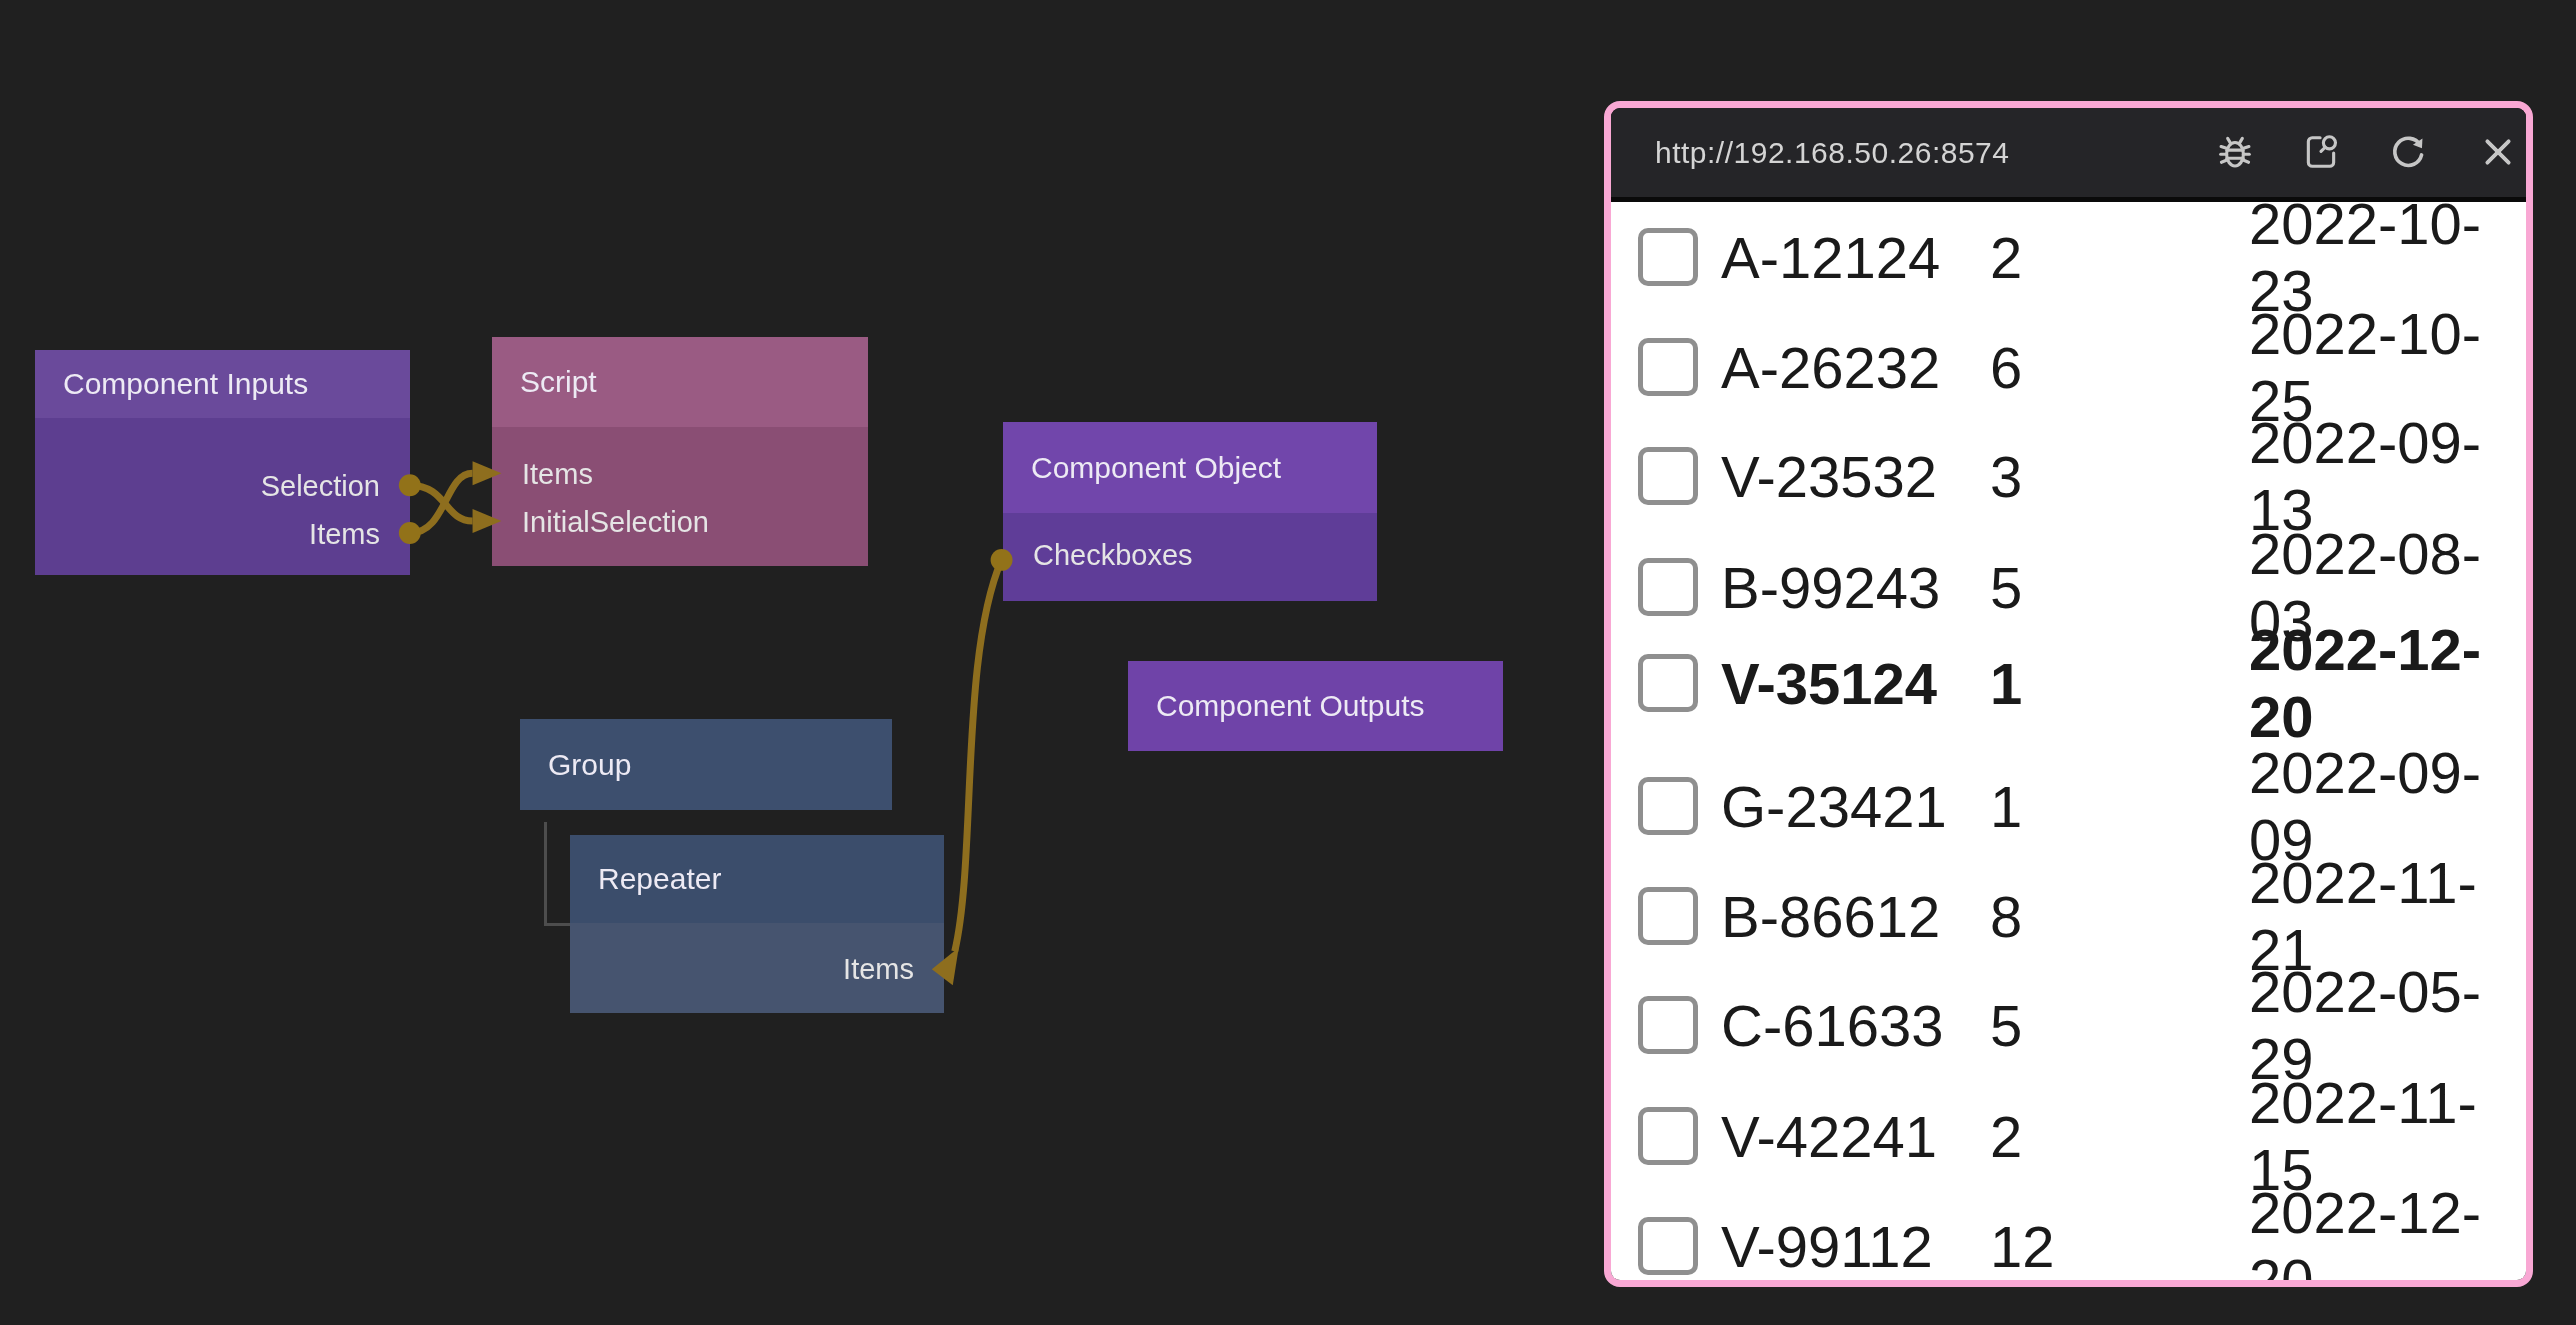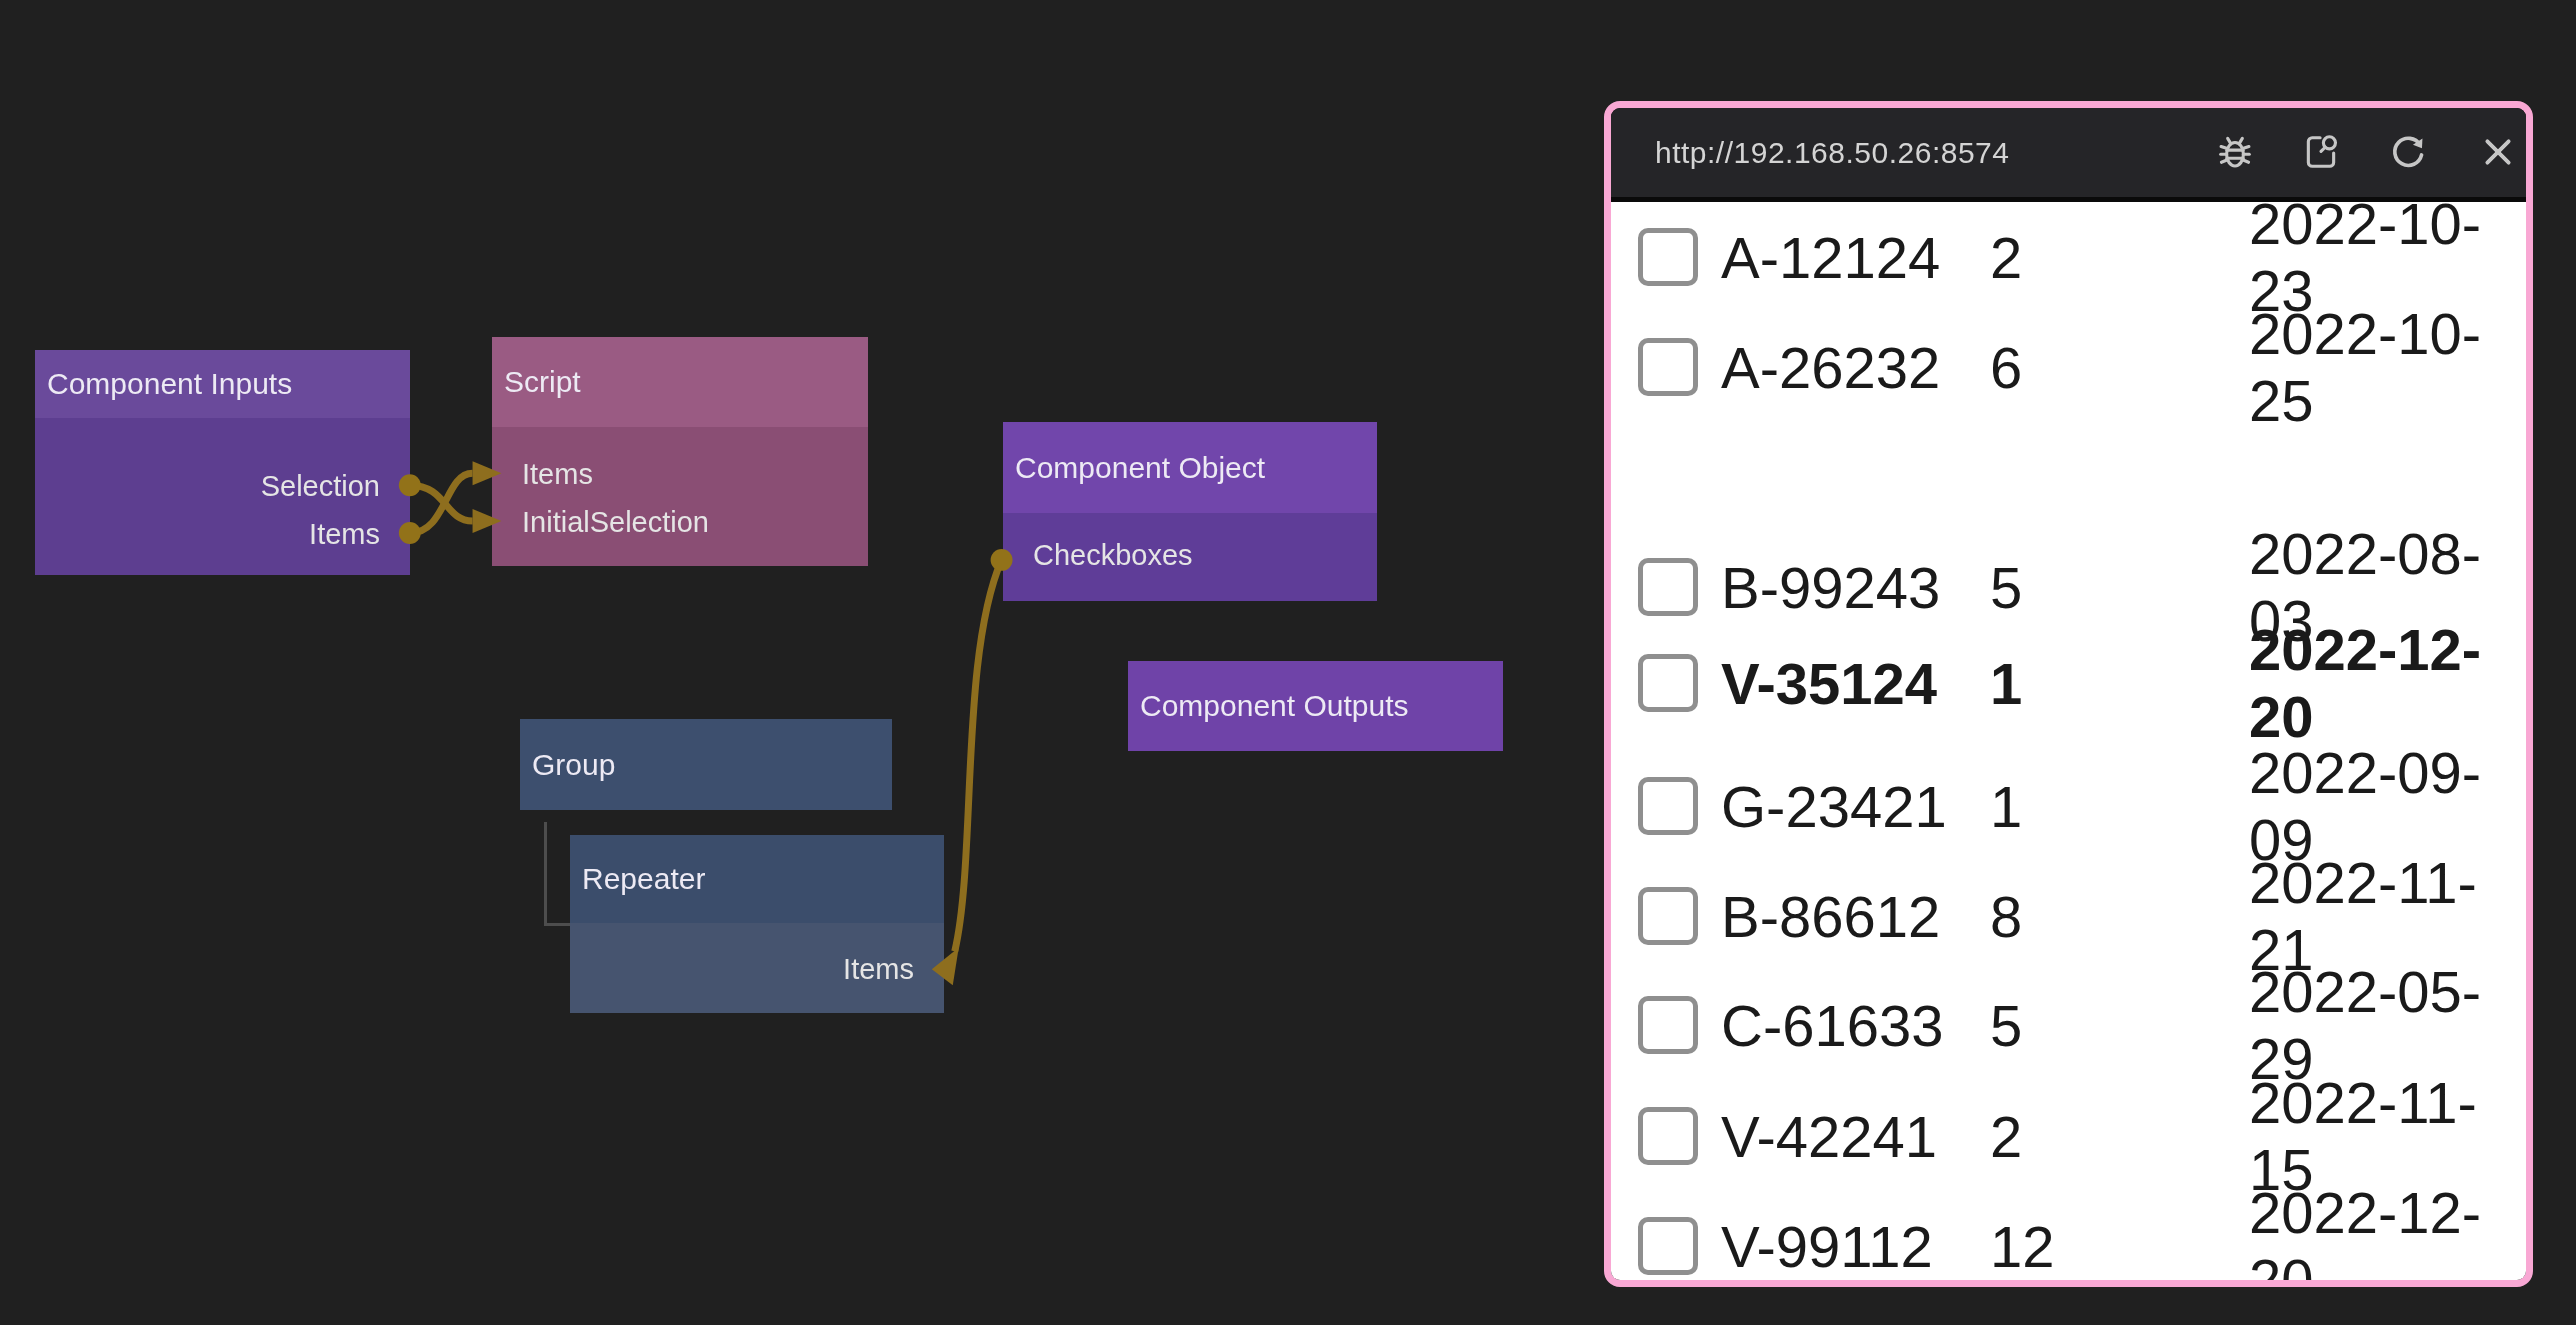--- a/index.html
+++ b/index.html
@@ -1,21 +1,21 @@
 <!DOCTYPE html>
 <html><head>
 <meta charset="utf-8">
 <style>
   html,body{margin:0;padding:0;width:2576px;height:1325px;background:#202020;
     font-family:"Liberation Sans","DejaVu Sans",sans-serif;overflow:hidden;}
   .canvas{position:absolute;left:0;top:0;width:2576px;height:1325px;background:#202020;}
 
   
   .node{position:absolute;color:#edeaf4;}
-  .node .hdr{display:flex;align-items:center;padding-left:12px;font-size:30px;}
+  .node .hdr{display:flex;align-items:center;padding-left:28px;font-size:30px;}
   .node .body{position:relative;width:100%;}
   .port{position:absolute;height:40px;line-height:40px;font-size:29px;color:#e5e5e5;}
 
   .n-ci{left:35px;top:350px;width:375px;height:225px;background:#5d3e90;}
   .n-ci .hdr{height:68px;background:#6a4a9b;}
   .n-script{left:492px;top:337px;width:376px;height:229px;background:#8a4e74;}
   .n-script .hdr{height:90px;background:#9a5b83;}
   .n-co{left:1003px;top:422px;width:374px;height:179px;background:#5f3d98;}
   .n-co .hdr{height:91px;background:#7146ab;}
   .n-out{left:1128px;top:661px;width:375px;height:90px;background:#6f43a8;}
@@ -168,20 +168,26 @@
         <span class="cell c-id">A-12124</span>
         <span class="cell c-qty">2</span>
         <span class="cell c-date">2022-10-23</span>
       </div>
       <div class="row" style="top:110px;">
         <span class="cb"></span>
         <span class="cell c-id">A-26232</span>
         <span class="cell c-qty">6</span>
         <span class="cell c-date">2022-10-25</span>
       </div>
+      <div class="row" style="top:219px;">
+        <span class="cb"></span>
+        <span class="cell c-id">V-23532</span>
+        <span class="cell c-qty">3</span>
+        <span class="cell c-date">2022-09-13</span>
+      </div>
       <div class="row" style="top:330px;">
         <span class="cb"></span>
         <span class="cell c-id">B-99243</span>
         <span class="cell c-qty">5</span>
         <span class="cell c-date">2022-08-03</span>
       </div>
       <div class="row" style="top:426px;font-weight:bold;">
         <span class="cb"></span>
         <span class="cell c-id">V-35124</span>
         <span class="cell c-qty">1</span>

